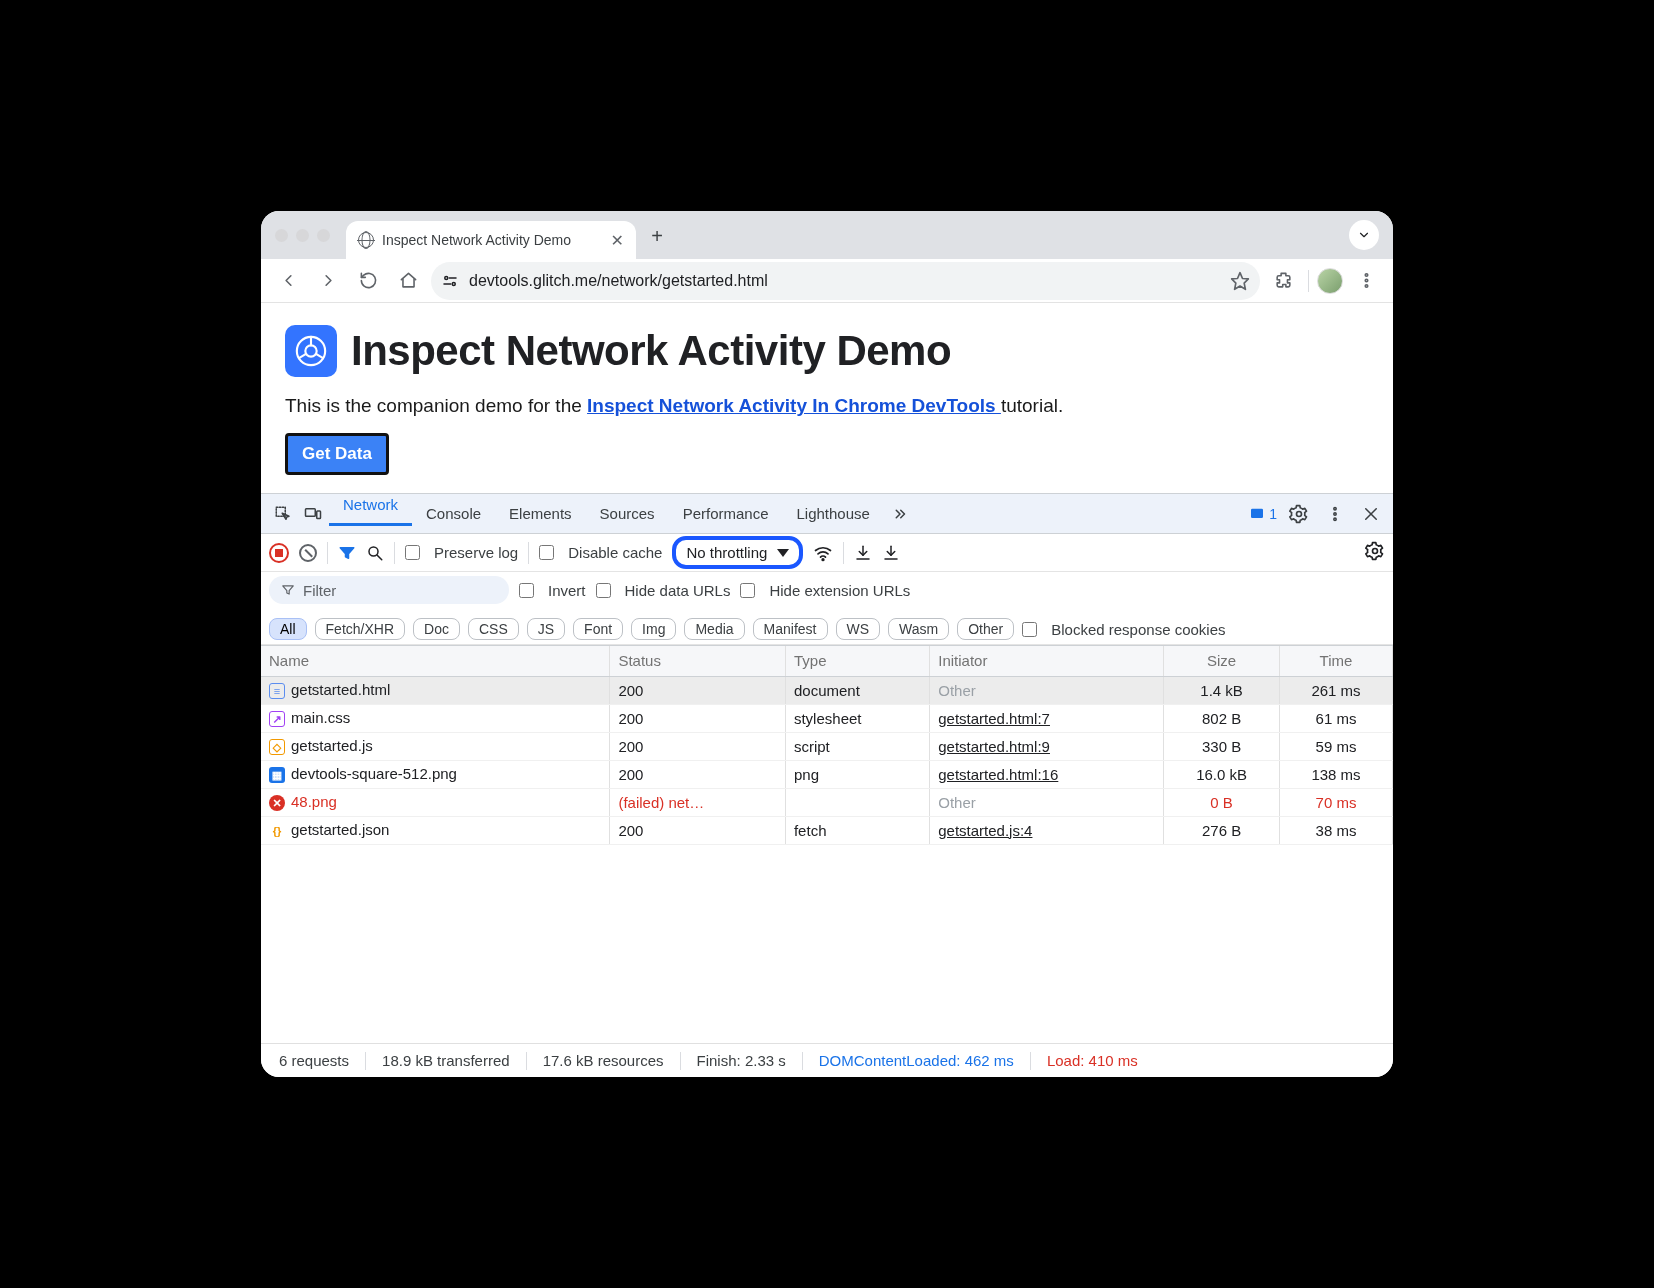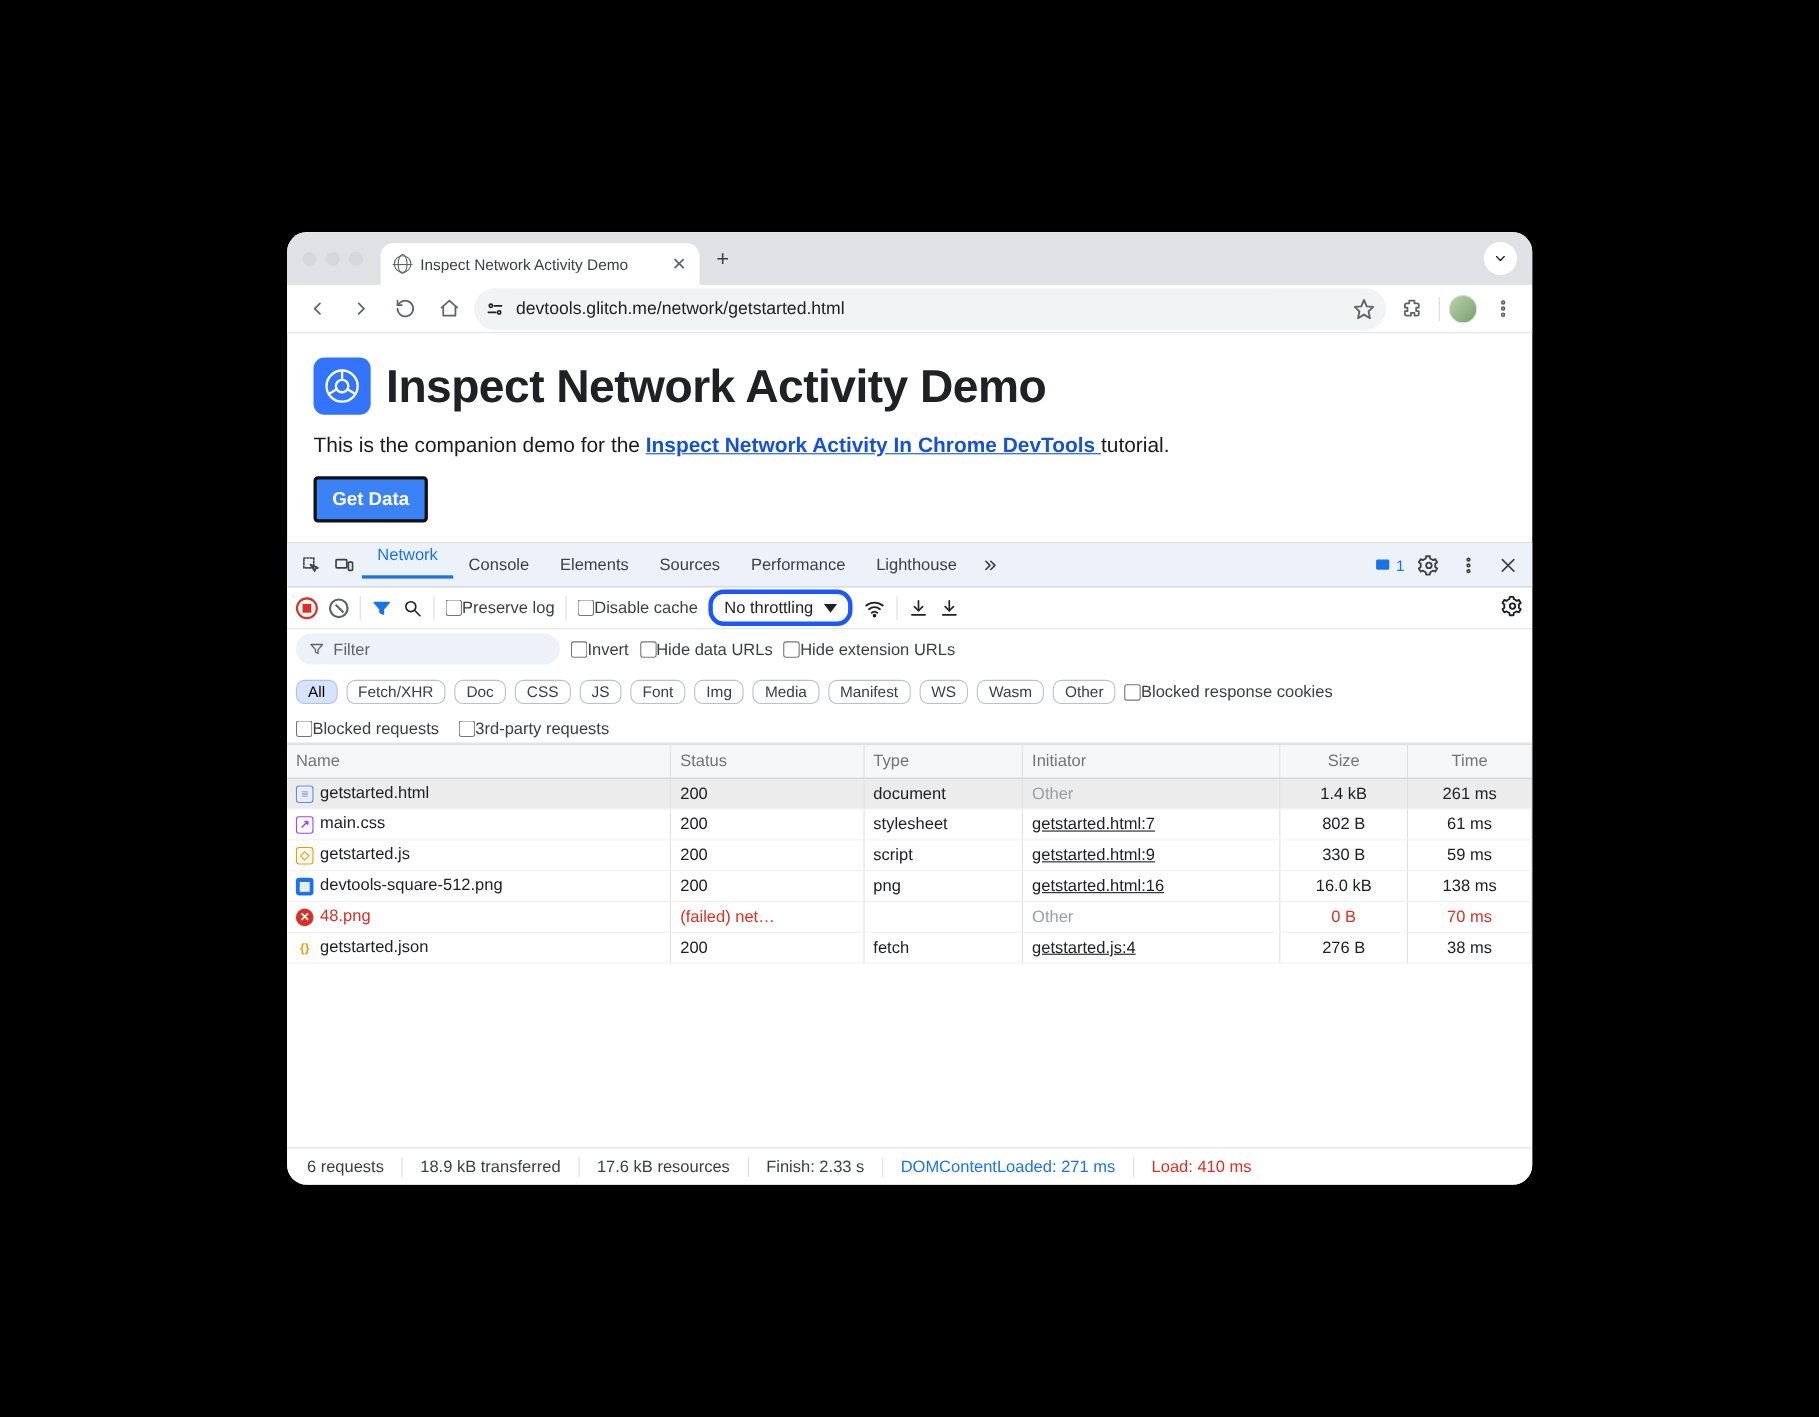--- a/index.html
+++ b/index.html
@@ -80,21 +80,21 @@
   .dt-tabs .right{margin-left:auto;display:flex;align-items:center;gap:8px;}
   .issue-pill{display:flex;align-items:center;gap:4px;color:#1a73e8;font-size:14px;}
   
   .ntb{height:38px;border-bottom:1px solid #e4e4e4;display:flex;align-items:center;padding:0 8px;gap:10px;font-size:15px;}
   .rec-outer{width:20px;height:20px;border:2px solid #d93025;border-radius:50%;display:flex;align-items:center;justify-content:center;}
   .rec-outer .sq{width:8px;height:8px;background:#d93025;}
   .noentry{width:18px;height:18px;border:2px solid #5f6368;border-radius:50%;position:relative;}
   .noentry::after{content:"";position:absolute;left:2px;right:2px;top:50%;height:2px;background:#5f6368;transform:rotate(45deg) translateY(-1px);}
   .sep{width:1px;height:22px;background:#dadce0;}
   .funnel-blue{color:#1a73e8;}
-  .chk{display:flex;align-items:center;gap:0;color:#3c4043;}
+  .chk{display:flex;align-items:center;gap:14px;color:#3c4043;}
   .chk input{width:15px;height:15px;margin:0;}
   .throttling{border:4px solid #1a57ff;border-radius:14px;padding:4px 10px;display:flex;align-items:center;gap:10px;color:#202124;font-size:15px;}
   .throttling .tri{width:0;height:0;border-left:6px solid transparent;border-right:6px solid transparent;border-top:8px solid #202124;}
   
   .filterrow{border-bottom:1px solid #e4e4e4;padding:4px 8px;display:flex;flex-wrap:wrap;align-items:center;gap:10px;font-size:15px;}
   .filter-input{background:#edf2fa;border-radius:16px;height:28px;display:flex;align-items:center;padding:0 12px;gap:8px;min-width:240px;color:#5f6368;}
   .pill{border:1px solid #bdc1c6;border-radius:8px;padding:2px 10px;font-size:14px;color:#3c4043;cursor:pointer;white-space:nowrap;}
   .pill.active{background:#d7e3fc;border-color:#a9c0f5;color:#000000;}
   .filterrow .chk{font-size:15px;}
   .filterrow .row2{width:100%;display:flex;gap:8px;flex-wrap:wrap;align-items:center;margin-top:4px;}
@@ -358,30 +358,20 @@
           <span class="pill">Media</span>
           <span class="pill">Manifest</span>
           <span class="pill">WS</span>
           <span class="pill">Wasm</span>
           <span class="pill">Other</span>
           <label class="chk">
             <input type="checkbox" style="">
             <span>Blocked response cookies</span>
           </label>
         </div>
-      <div class="row3">
-        <label class="chk">
-            <input type="checkbox" style="">
-            <span>Blocked requests</span>
-          </label>
-        <label class="chk">
-            <input type="checkbox" style="">
-            <span>3rd-party requests</span>
-          </label>
-      </div>
     </div>
 
     <div class="nettable">
       <table>
         <thead>
             <tr id="thead-row">
               <th>Name</th>
               <th>Status</th>
               <th>Type</th>
               <th>Initiator</th>
@@ -444,19 +434,19 @@
 
     <div class="statusbar">
       <span class="seg">6 requests</span>
         <div class="sep"></div>
       <span class="seg">18.9 kB transferred</span>
         <div class="sep"></div>
       <span class="seg">17.6 kB resources</span>
         <div class="sep"></div>
       <span class="seg">Finish: 2.33 s</span>
         <div class="sep"></div>
-      <span class="seg dcl">DOMContentLoaded: 271 ms</span>
+      <span class="seg dcl">DOMContentLoaded: 462 ms</span>
         <div class="sep"></div>
       <span class="seg load">Load: 410 ms</span>
     </div>
   </div>
 
 </div>
 
 </body></html>

